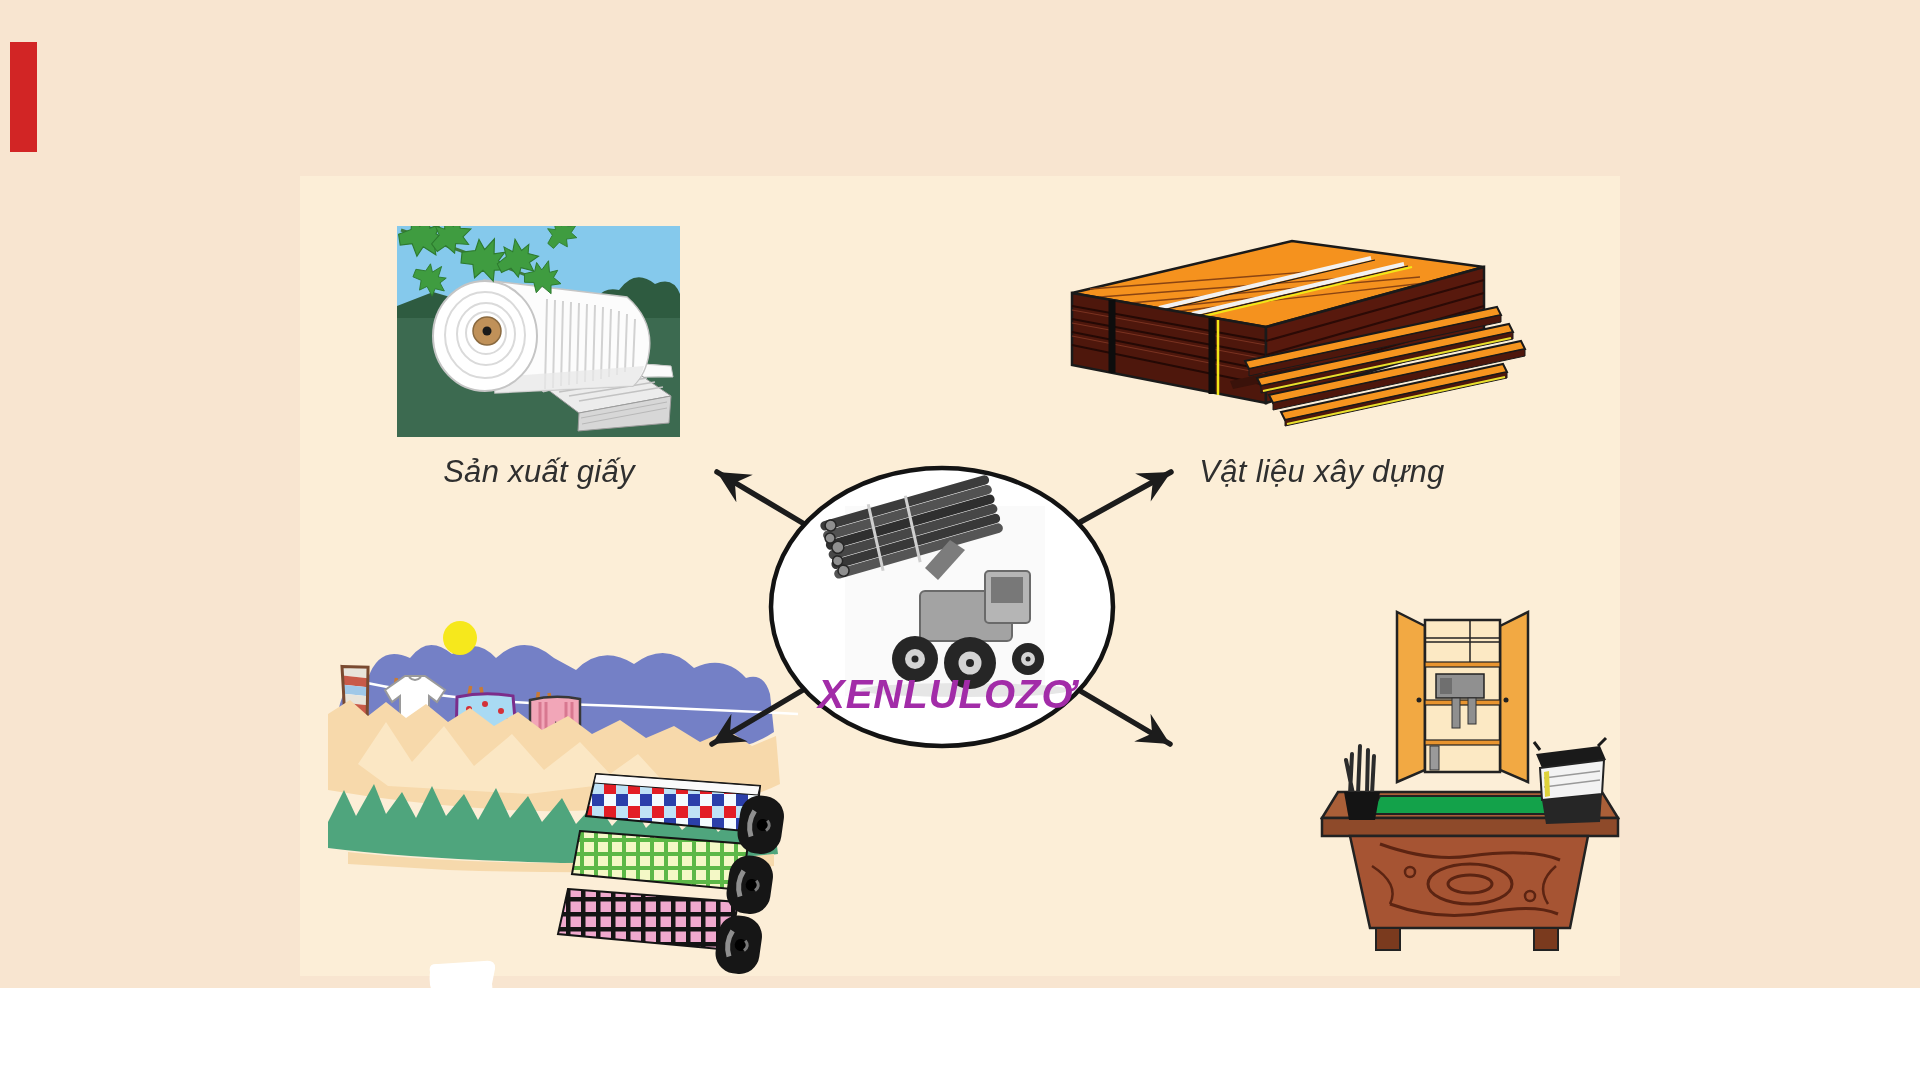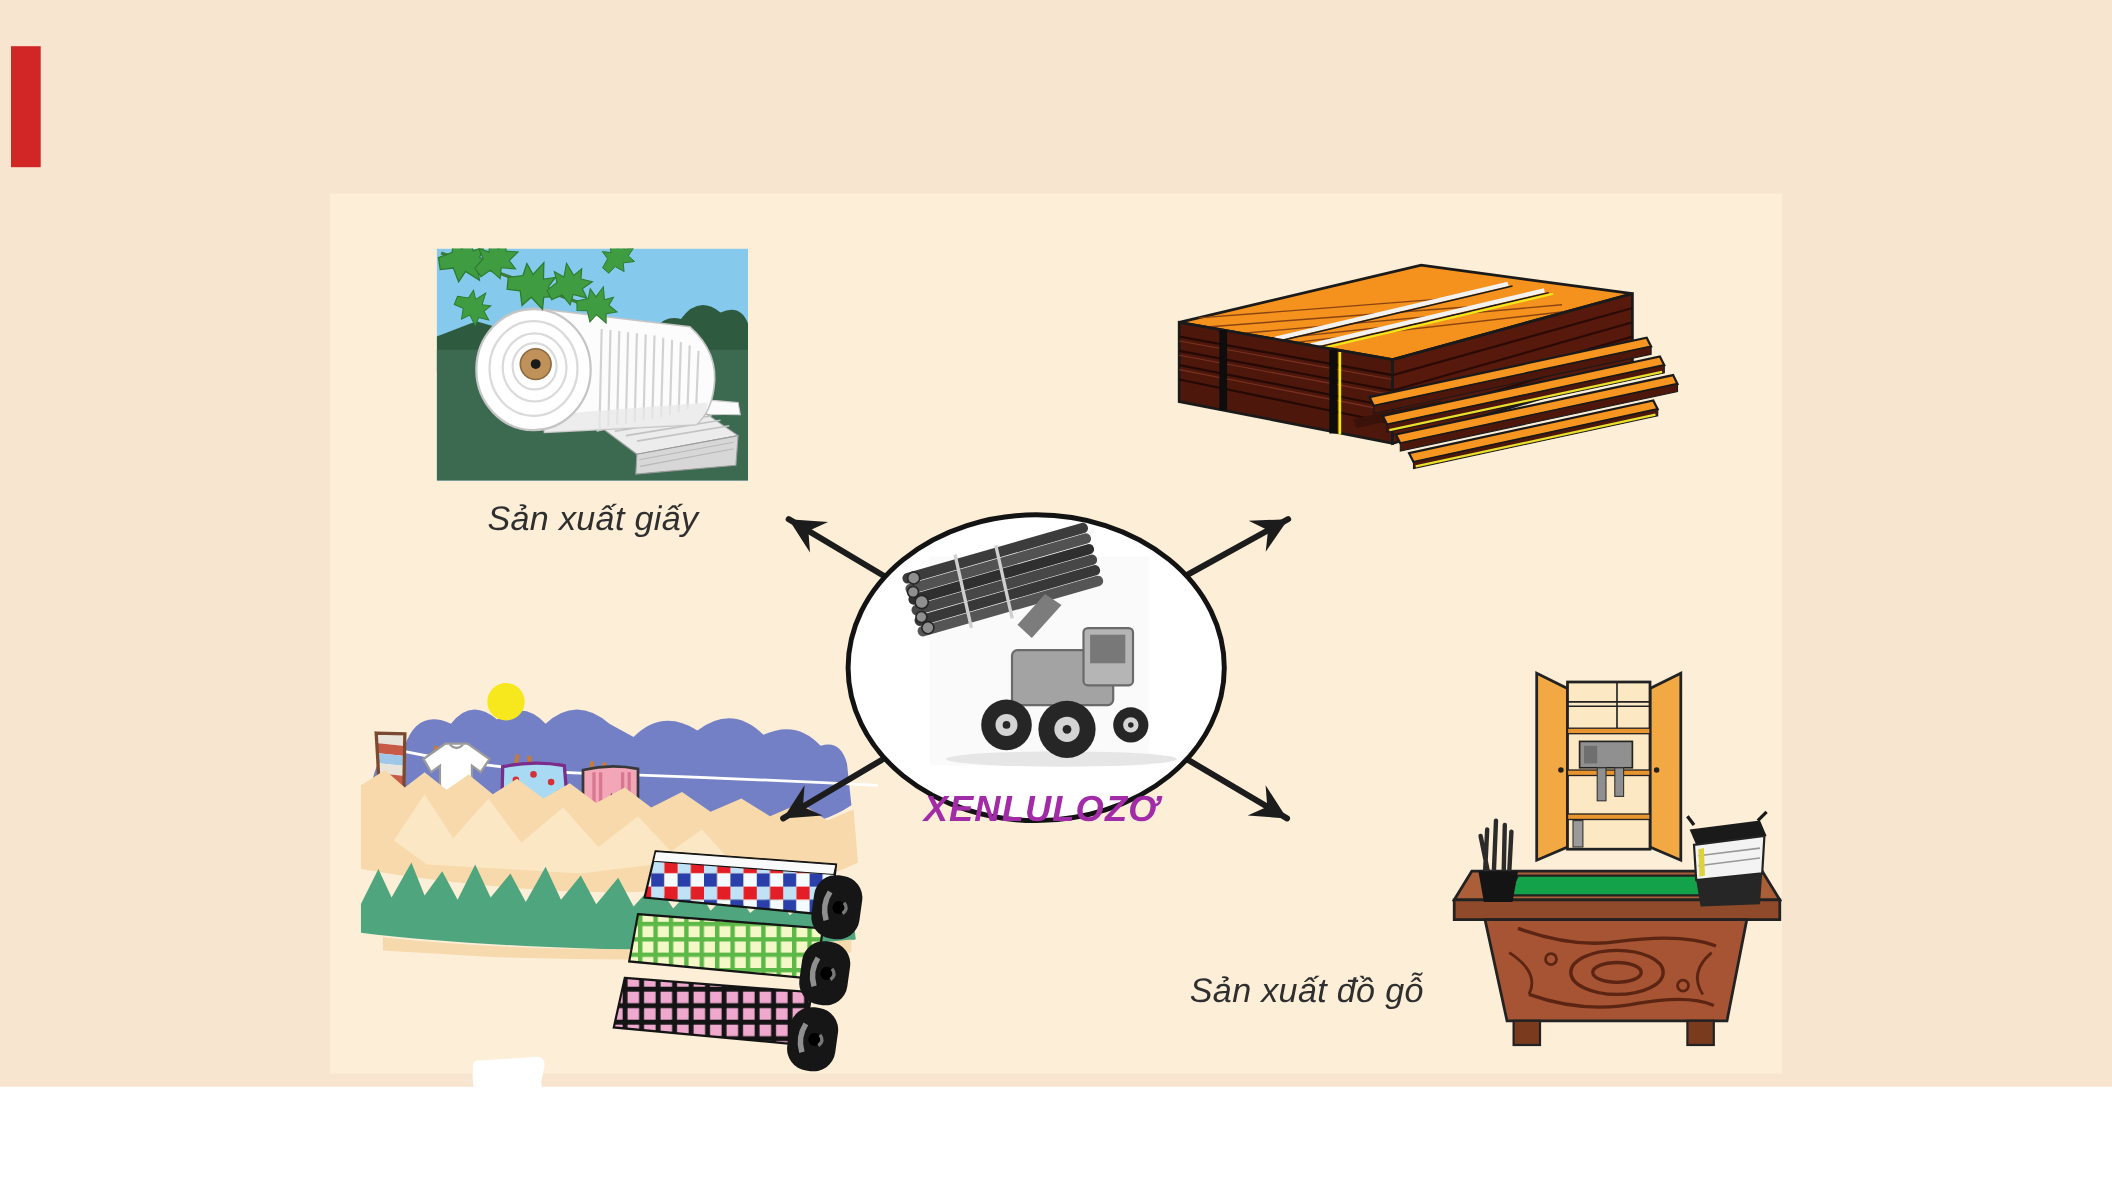--- a/index.html
+++ b/index.html
@@ -14,22 +14,22 @@
   .panel{position:absolute;left:300px;top:140px;width:1320px;height:800px;background:var(--bg-panel);}
   .bottom-band{position:absolute;left:0;top:952px;width:1920px;height:128px;background:var(--bottom-band);}
   .red-mark{position:absolute;left:10px;top:6px;width:27px;height:110px;background:var(--red-mark);}
   .illu{position:absolute;}
   .caption{position:absolute;width:282px;text-align:center;font-style:italic;font-weight:500;
            font-size:31px;line-height:34px;color:var(--caption-color);letter-spacing:.3px;}
   .caption-paper{left:398px;top:419px;}
   .caption-building{left:1181px;top:419px;}
   .caption-textile{left:299px;top:845px;}
   .caption-furniture{left:1047px;top:848px;}
-  .center-label{position:absolute;left:770px;top:680px;width:354px;text-align:center;
-                font-weight:bold;font-style:italic;font-size:33px;letter-spacing:1px;
+  .center-label{position:absolute;left:770px;top:636px;width:354px;text-align:center;
+                font-weight:bold;font-style:italic;font-size:40px;letter-spacing:1px;
                 color:var(--center-label-color);}
   .arrow{stroke:var(--arrow-color);stroke-width:5.5;stroke-linecap:round;}
   svg{display:block;}
 </style>
 </head>
 <body>
 
 <div class="canvas">
   <div class="panel"></div>
   <div class="bottom-band"></div>
@@ -308,16 +308,16 @@
           <circle cx="408" cy="231" r="2.5" fill="#262626"></circle>
       </g>
     </g>
   </svg>
 
   <svg class="illu" style="left:424px;top:924px" width="78" height="52" viewBox="0 0 78 52">
     <path d="M6,12 Q4,3 14,4 L60,1 Q72,-1 71,9 L68,24 Q70,36 61,35 Q60,44 50,40 Q47,49 37,43 Q34,50 25,44 Q14,46 12,36 Q4,30 6,12 Z" fill="#ffffff"></path>
   </svg>
 
   <div class="caption caption-paper">Sản xuất giấy</div>
-  <div class="caption caption-furniture">Sản xuất đồ gỗ</div>
+  <div class="caption caption-building">Vật liệu xây dựng</div>
 
   <div class="center-label">XENLULOZƠ</div>
 </div>
 
 </body></html>

